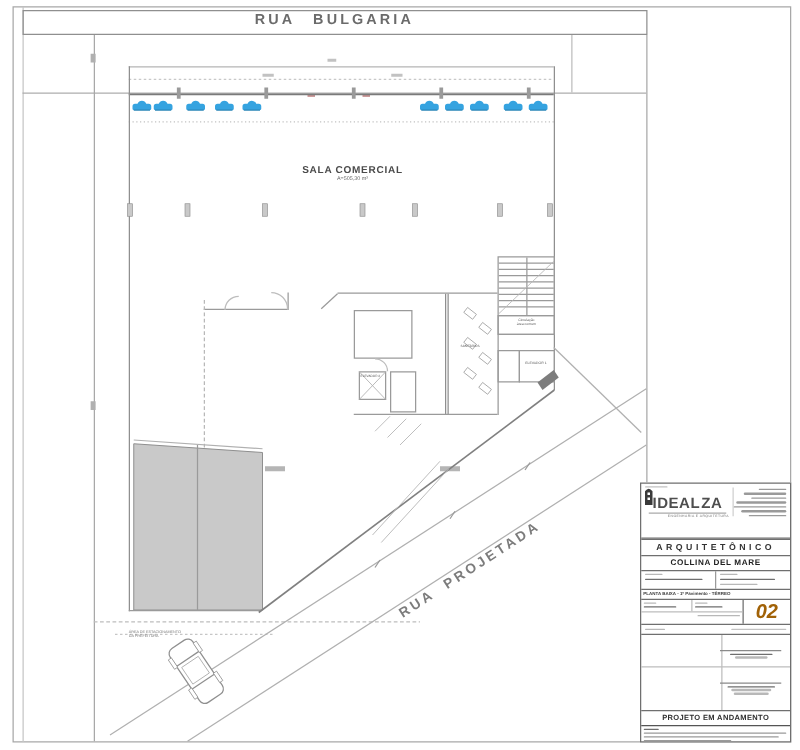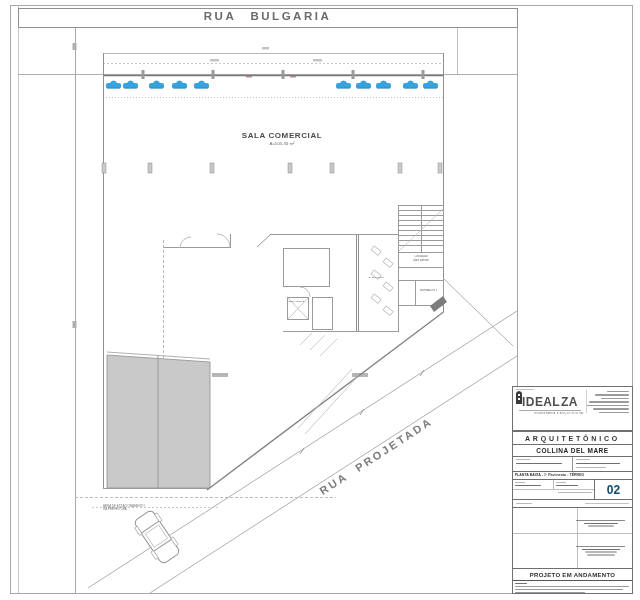--- a/index.html
+++ b/index.html
@@ -48,21 +48,21 @@
   .r-planta{top:85px;height:8px;border-bottom:1px solid #6f6f6f;overflow:hidden;}
   .r-planta .t{font-size:6.5px;font-weight:bold;color:#3d3d3d;transform:scale(.55);
                transform-origin:top left;white-space:nowrap;padding-left:3px;margin-top:1px;width:200px;}
   .r-grid{top:93px;height:20px;border-bottom:1px solid #6f6f6f;display:flex;}
   .g-left{width:82px;border-right:1px solid #6f6f6f;display:flex;flex-direction:column;}
   .g-sub{flex:1;display:flex;}
   .g-sub + .g-sub{border-top:1px solid #bdbdbd;}
   .g-cell{flex:1;padding:1.5px 2px;display:flex;flex-direction:column;gap:2px;}
   .g-cell + .g-cell{border-left:1px solid #bdbdbd;}
   .g-num{flex:1;display:flex;flex-direction:column;align-items:center;justify-content:center;}
-  .sheetnum{font-size:12px;font-weight:800;color:#0c4a6e;line-height:1;}
+  .sheetnum{font-size:16px;font-weight:800;color:#a16207;line-height:1;font-style:italic;}
   .r-tiny{top:113px;height:8px;border-bottom:1px solid #6f6f6f;display:flex;align-items:center;
           justify-content:space-between;padding:0 3px;}
   .r-sign{top:121px;height:61px;border-bottom:1px solid #6f6f6f;}
   .s-vline{position:absolute;left:54%;top:0;bottom:0;width:1px;background:#bdbdbd;}
   .s-hline{position:absolute;left:0;right:0;top:42%;height:1px;background:#bdbdbd;}
   .sig{position:absolute;right:4px;width:46%;display:flex;flex-direction:column;align-items:center;gap:1.6px;}
   .sig .rule{width:90%;height:1px;background:#8a8a8a;}
   .r-status{top:182px;height:12px;border-bottom:1px solid #555;display:flex;align-items:center;
             justify-content:center;font-size:6px;font-weight:bold;color:#2e2e2e;letter-spacing:.3px;}
   .r-notes{top:194px;height:14px;padding:1.5px 2px;display:flex;flex-direction:column;gap:1.8px;}

